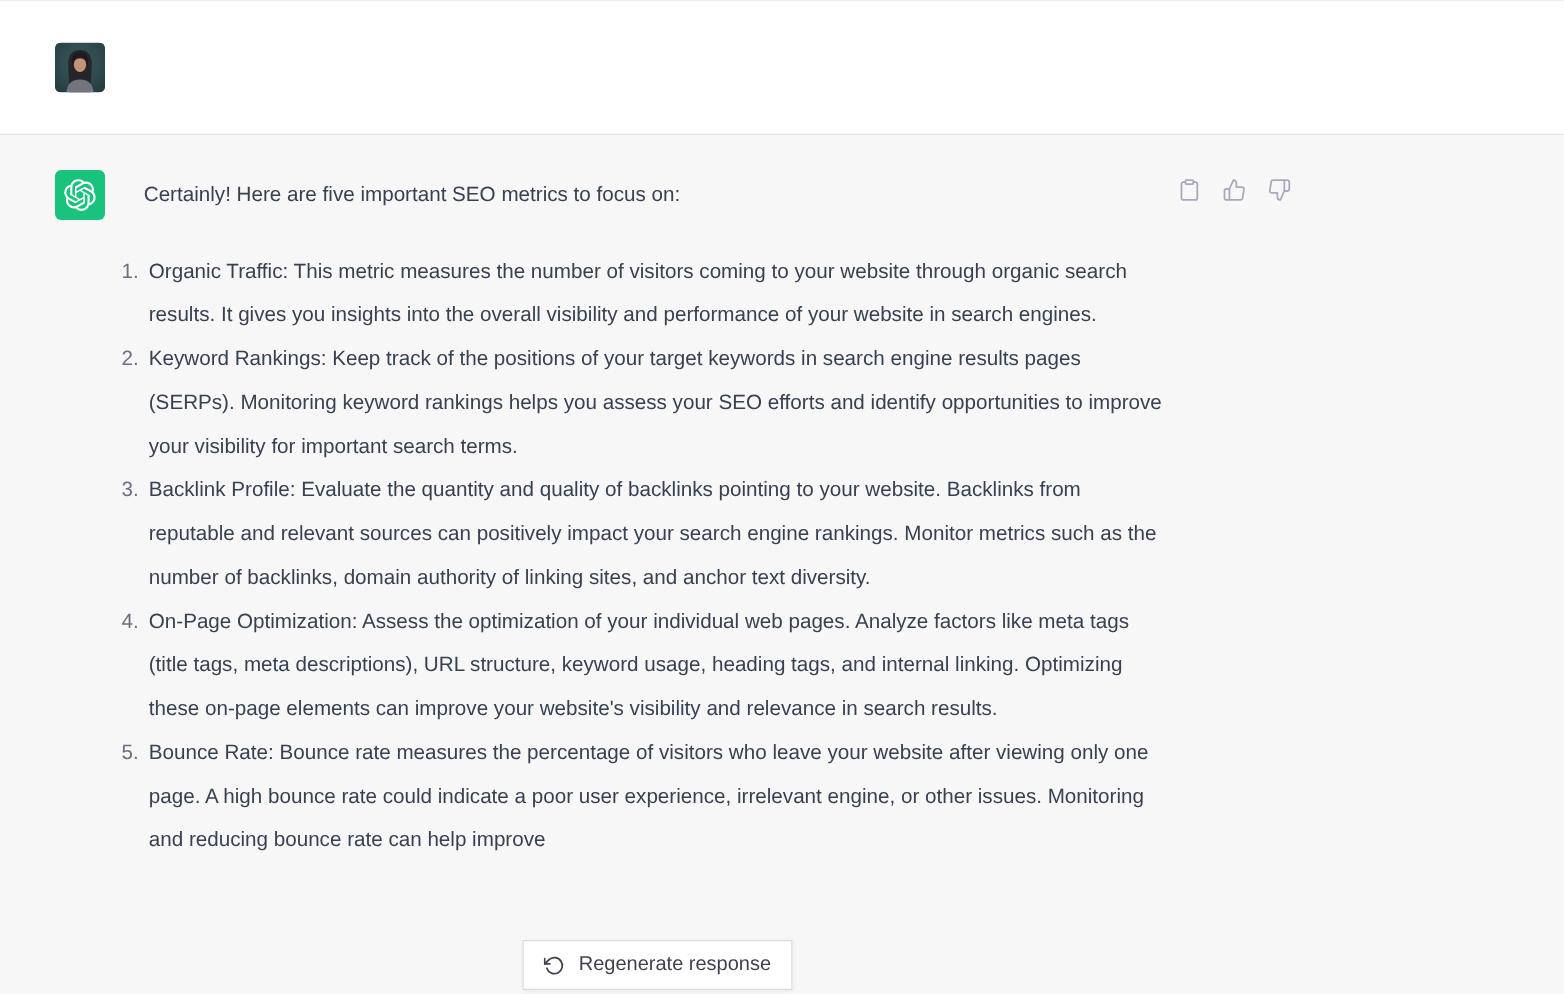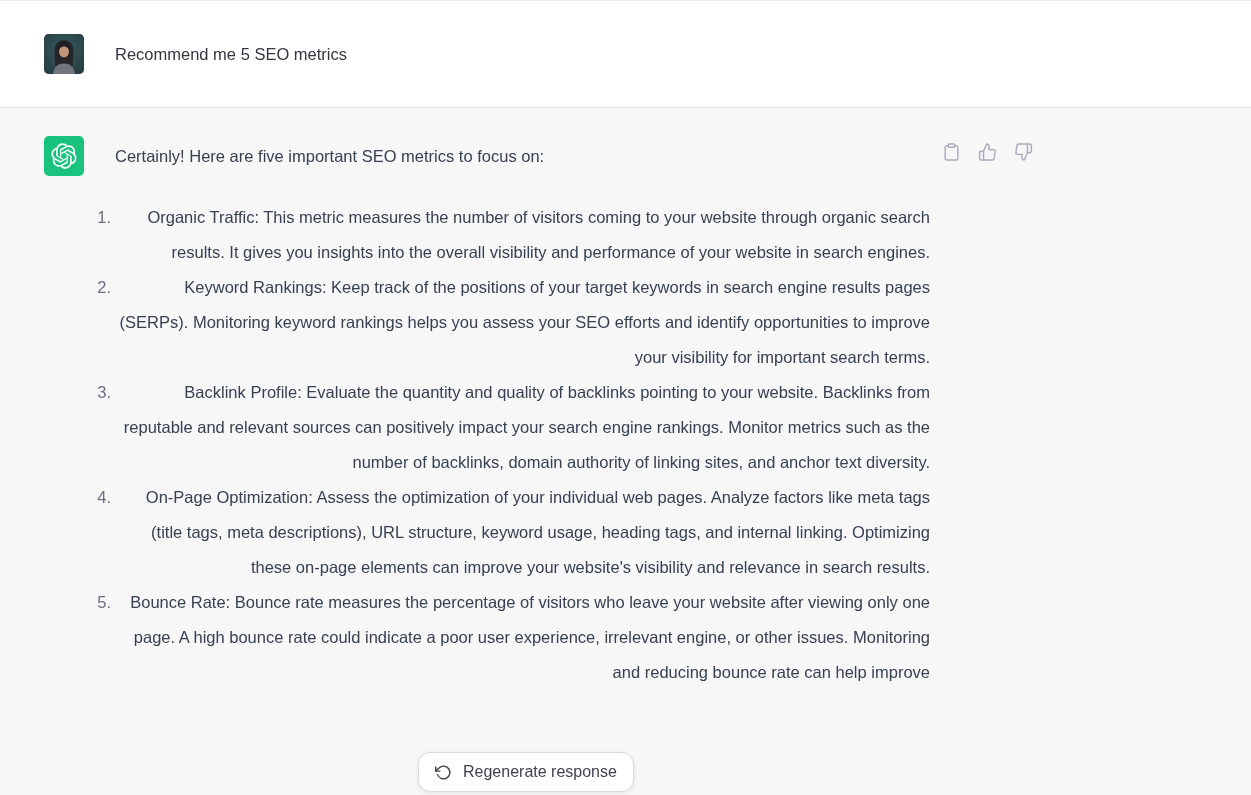--- a/index.html
+++ b/index.html
@@ -58,21 +58,20 @@
   }
   .message .intro {
     margin: 0;
     line-height: 40px;
   }
   .message ol {
     list-style: none;
     margin: 24px 0 0 0;
     padding: 0;
     counter-reset: item;
-    text-align: right;
   }
   .message li {
     position: relative;
     padding-left: 4px;
     counter-increment: item;
   }
   .message li::before {
     content: counter(item) ".";
     position: absolute;
     left: -28px;
@@ -106,21 +105,21 @@
     position: absolute;
     left: 418px;
     top: 752px;
     height: 40px;
     display: flex;
     align-items: center;
     gap: 11px;
     padding: 0 16px;
     background: #ffffff;
     border: 1px solid #dadae3;
-    border-radius: 12px;
+    border-radius: 0;
     box-shadow: 0 1px 4px rgba(0,0,0,0.08);
     font-family: inherit;
     font-size: 16px;
     color: #40414f;
     cursor: pointer;
     white-space: nowrap;
   }
   .regenerate-btn svg { display: block; flex: none; }
 </style>
 </head>
@@ -136,21 +135,20 @@
           <stop offset="0" stop-color="#3a5c60"></stop>
           <stop offset="1" stop-color="#22383c"></stop>
         </radialGradient>
       </defs>
       <path d="M20 6c-6.5 0-9.5 5-9.5 11 0 7 1 14 1.5 23h16c.5-9 1.5-16 1.5-23 0-6-3-11-9.5-11z" fill="#26262a"></path>
       <ellipse cx="20" cy="17.5" rx="5" ry="6" fill="#c29478"></ellipse>
       <path d="M20 7.5c-4 0-6.5 3-6.5 7.5 0 1.5.3 3 .8 4 .2-4 2.3-6.5 5.7-6.5s5.5 2.5 5.7 6.5c.5-1 .8-2.5.8-4 0-4.5-2.5-7.5-6.5-7.5z" fill="#1d1d21"></path>
       <path d="M9 40c.8-7.5 5-10.5 11-10.5S30.2 32.5 31 40z" fill="#72757b"></path>
     </svg>
   </div>
-  <div class="user-text">Recommend me 5 SEO metrics</div>
 </section>
 
 <section class="assistant-turn">
   <div class="avatar bot-avatar">
     <svg width="26" height="26" viewBox="0 0 41 41" fill="#ffffff">
       <path d="M37.5324 16.8707C37.9808 15.5241 38.1363 14.0974 37.9886 12.6859C37.8409 11.2744 37.3934 9.91076 36.676 8.68622C35.6126 6.83404 33.9882 5.3676 32.0373 4.4985C30.0864 3.62941 27.9098 3.40259 25.8215 3.85078C24.8796 2.7893 23.7219 1.94125 22.4257 1.36341C21.1295 0.785575 19.7249 0.491269 18.3058 0.500197C16.1708 0.495044 14.0893 1.16803 12.3614 2.42214C10.6335 3.67624 9.34853 5.44666 8.6917 7.47815C7.30085 7.76286 5.98686 8.3414 4.8377 9.17505C3.68854 10.0087 2.73073 11.0782 2.02839 12.312C0.956464 14.1591 0.498905 16.2988 0.721698 18.4228C0.944492 20.5467 1.83612 22.5449 3.268 24.1293C2.81966 25.4759 2.66413 26.9026 2.81182 28.3141C2.95951 29.7256 3.40701 31.0892 4.12437 32.3138C5.18791 34.1659 6.8123 35.6322 8.76321 36.5013C10.7141 37.3704 12.8907 37.5973 14.979 37.1492C15.9208 38.2107 17.0786 39.0587 18.3747 39.6366C19.6709 40.2144 21.0755 40.5087 22.4946 40.4998C24.6307 40.5054 26.7133 39.8321 28.4418 38.5772C30.1704 37.3223 31.4556 35.5506 32.1119 33.5179C33.5027 33.2332 34.8167 32.6547 35.9659 31.821C37.115 30.9874 38.0728 29.9178 38.7752 28.684C39.8458 26.8371 40.3023 24.6979 40.0789 22.5748C39.8556 20.4517 38.9639 18.4544 37.5324 16.8707ZM22.4978 37.8849C20.7443 37.8874 19.0459 37.2733 17.6994 36.1501C17.7601 36.117 17.8666 36.0586 17.936 36.0161L25.9004 31.4156C26.1003 31.3019 26.2663 31.137 26.3813 30.9378C26.4964 30.7386 26.5563 30.5124 26.5549 30.2825V19.0542L29.9213 20.998C29.9389 21.0068 29.9541 21.0198 29.9656 21.0359C29.977 21.052 29.9842 21.0707 29.9867 21.0902V30.3889C29.9842 32.375 29.1946 34.2791 27.7909 35.6841C26.3872 37.0892 24.4838 37.8806 22.4978 37.8849ZM6.39227 31.0064C5.51397 29.4888 5.19742 27.7107 5.49804 25.9832C5.55718 26.0187 5.66048 26.0818 5.73461 26.1244L13.699 30.7248C13.8975 30.8408 14.1233 30.902 14.3532 30.902C14.583 30.902 14.8088 30.8408 15.0073 30.7248L24.731 25.1103V28.9979C24.7321 29.0177 24.7283 29.0376 24.7199 29.0556C24.7115 29.0736 24.6988 29.0893 24.6829 29.1012L16.6317 33.7497C14.9096 34.7416 12.8643 35.0097 10.9447 34.4954C9.02506 33.9811 7.38785 32.7263 6.39227 31.0064ZM4.29707 13.6194C5.17156 12.0998 6.55279 10.9364 8.19885 10.3327C8.19885 10.4013 8.19491 10.5228 8.19491 10.6071V19.8079C8.19351 20.0378 8.25334 20.2638 8.36823 20.4629C8.48312 20.6619 8.64893 20.8267 8.84863 20.9404L18.5723 26.5542L15.206 28.4979C15.1894 28.5089 15.1703 28.5155 15.1505 28.5173C15.1307 28.5191 15.1107 28.5159 15.0924 28.5081L7.04046 23.8557C5.32135 22.8601 4.06716 21.2235 3.55289 19.3046C3.03862 17.3858 3.30624 15.3413 4.29707 13.6194ZM31.955 20.0556L22.2312 14.4411L25.5976 12.4981C25.6142 12.4872 25.6333 12.4805 25.6531 12.4787C25.6729 12.4769 25.6928 12.4801 25.7111 12.4879L33.7631 17.1364C34.9967 17.849 36.0017 18.8982 36.6606 20.1613C37.3194 21.4244 37.6047 22.849 37.4832 24.2684C37.3617 25.6878 36.8382 27.0432 35.9743 28.1759C35.1103 29.3086 33.9415 30.1717 32.6047 30.6641C32.6047 30.5947 32.6047 30.4733 32.6047 30.3889V21.1881C32.6066 20.9586 32.5474 20.7328 32.4332 20.5338C32.319 20.3348 32.154 20.1698 31.955 20.0556ZM35.3055 15.0128C35.2464 14.9765 35.1431 14.9142 35.069 14.8717L27.1045 10.2712C26.906 10.1554 26.6803 10.0943 26.4504 10.0943C26.2206 10.0943 25.9948 10.1554 25.7963 10.2712L16.0726 15.8858V11.9982C16.0715 11.9783 16.0753 11.9585 16.0837 11.9405C16.0921 11.9225 16.1048 11.9068 16.1207 11.8949L24.1719 7.25025C25.4053 6.53903 26.8158 6.19376 28.2383 6.25482C29.6608 6.31589 31.0364 6.78077 32.2044 7.59508C33.3723 8.40939 34.2842 9.53945 34.8334 10.8531C35.3826 12.1667 35.5464 13.6095 35.3055 15.0128ZM14.2424 21.9419L10.8752 19.9981C10.8576 19.9893 10.8423 19.9763 10.8309 19.9602C10.8195 19.9441 10.8122 19.9254 10.8098 19.9058V10.6071C10.8107 9.18295 11.2173 7.78848 11.9819 6.58696C12.7466 5.38544 13.8377 4.42659 15.1275 3.82264C16.4173 3.21869 17.8524 2.99464 19.2649 3.1767C20.6775 3.35876 22.0089 3.93941 23.1034 4.85067C23.0427 4.88379 22.937 4.94215 22.8668 4.98473L14.9024 9.58517C14.7025 9.69878 14.5366 9.86356 14.4215 10.0626C14.3065 10.2616 14.2466 10.4877 14.2479 10.7175L14.2424 21.9419ZM16.071 17.9991L20.4018 15.4978L24.7325 17.9975V22.9985L20.4018 25.4983L16.071 22.9985V17.9991Z"></path>
     </svg>
   </div>
 
   <div class="message">

